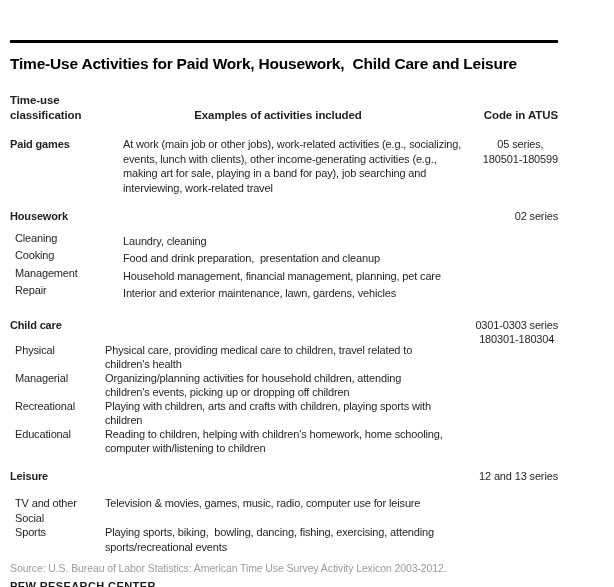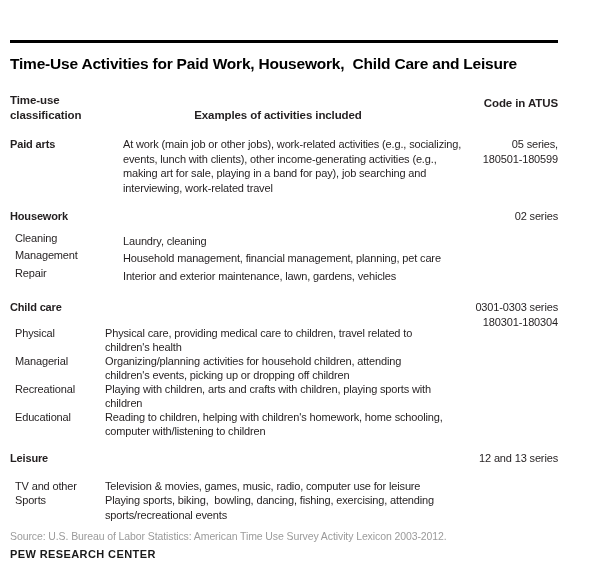--- a/index.html
+++ b/index.html
@@ -21,30 +21,30 @@
     margin:11px 0 0 0;
     font-size:15.5px; font-weight:bold; line-height:19px;
     letter-spacing:-0.2px; color:#000000;
     white-space:pre-wrap;
   }
 
   .hdr { display:flex; align-items:flex-end; margin-top:20px; position:relative;
          font-size:11.5px; font-weight:bold; line-height:14.5px; letter-spacing:-0.1px; }
   .hdr .hc1 { width:113px; white-space:pre-line; }
   .hdr .hc2 { width:310px; text-align:center; }
-  .hdr .hc3 { position:absolute; right:0; bottom:12px; text-align:left; }
+  .hdr .hc3 { position:absolute; right:0; bottom:0; text-align:left; }
 
   .sec { position:relative; font-size:11px; line-height:14.5px; letter-spacing:-0.15px; }
   .shead { position:relative; }
   .srow { display:flex; position:relative; }
   .lab { flex:0 0 113px; }
   .lab.ind { padding-left:5px; box-sizing:border-box; }
   .bold { font-weight:bold; }
   .ex { flex:1; white-space:pre-wrap; }
-  .code { position:absolute; right:0; top:0; text-align:right; white-space:pre-wrap; }
+  .code { position:absolute; right:0; top:0; text-align:center; white-space:pre-wrap; }
 
   .sec-pw { margin-top:15px; }
   .sec-hw { margin-top:14px; }
   .sec-hw .rows { margin-top:7px; }
   .sec-hw .ex { padding-top:3px; }
   .sec-cc { margin-top:17px; }
   .sec-cc .rows { margin-top:11px; }
   .sec-cc .srow { line-height:14px; }
   .sec-cc .lab, .sec-ls .lab { flex:0 0 95px; }
   .sec-ls { margin-top:13.5px; }
@@ -65,39 +65,43 @@
 
   <div class="hdr">
     <div class="hc1">Time-use
 classification</div>
     <div class="hc2">Examples of activities included</div>
     <div class="hc3">Code in ATUS</div>
   </div>
 
   <section class="sec sec-pw">
     <div class="srow">
-      <div class="lab bold">Paid arts</div>
+      <div class="lab bold">Paid games</div>
       <div class="ex">At work (main job or other jobs), work-related activities (e.g., socializing,
 events, lunch with clients), other income-generating activities (e.g.,
 making art for sale, playing in a band for pay), job searching and
 interviewing, work-related travel</div>
       <div class="code">05 series,
 180501-180599</div>
     </div>
   </section>
 
   <section class="sec sec-hw">
     <div class="shead">
       <div class="bold">Housework</div>
       <div class="code">02 series</div>
     </div>
     <div class="rows">
       <div class="srow">
         <div class="lab ind">Cleaning</div>
         <div class="ex">Laundry, cleaning</div>
+      </div>
+      <div class="srow">
+        <div class="lab ind">Cooking</div>
+        <div class="ex">Food and drink preparation,  presentation and cleanup</div>
       </div>
       <div class="srow">
         <div class="lab ind">Management</div>
         <div class="ex">Household management, financial management, planning, pet care</div>
       </div>
       <div class="srow">
         <div class="lab ind">Repair</div>
         <div class="ex">Interior and exterior maintenance, lawn, gardens, vehicles</div>
       </div>
     </div>
@@ -137,20 +141,21 @@
     <div class="shead">
       <div class="bold">Leisure</div>
       <div class="code">12 and 13 series</div>
     </div>
     <div class="rows">
       <div class="srow">
         <div class="lab ind">TV and other</div>
         <div class="ex">Television &amp; movies, games, music, radio, computer use for leisure</div>
       </div>
       <div class="srow">
+        <div class="lab ind">Social</div>
       </div>
       <div class="srow">
         <div class="lab ind">Sports</div>
         <div class="ex">Playing sports, biking,  bowling, dancing, fishing, exercising, attending
 sports/recreational events</div>
       </div>
     </div>
   </section>
 
   <div class="src">Source: U.S. Bureau of Labor Statistics: American Time Use Survey Activity Lexicon 2003-2012.</div>

